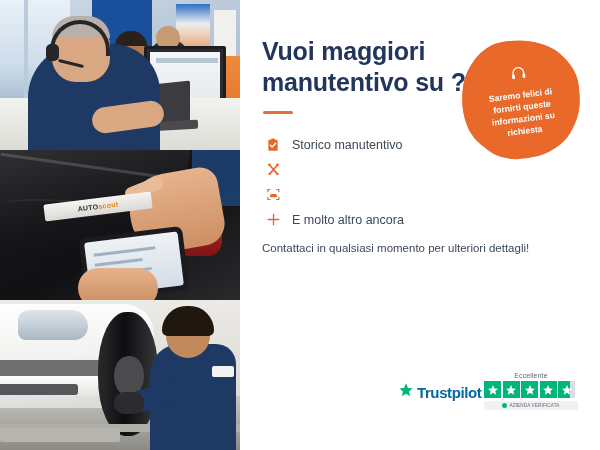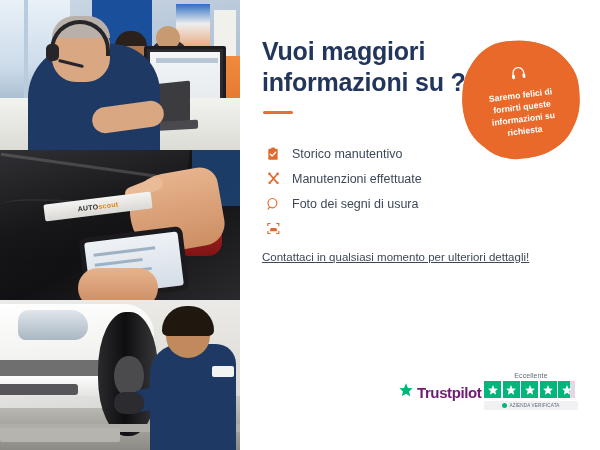--- a/index.html
+++ b/index.html
@@ -129,46 +129,46 @@
   .ph3 .bench { position:absolute; right:0; bottom:18px; width:240px; height:8px; background:#b0aea8; }
 
   
   .content { position:relative; width:360px; height:450px; background:#ffffff;
     padding: 36px 22px 0 22px; }
 
   .heading { color:#22365c; font-size:25px; line-height:1.22; font-weight:bold;
     letter-spacing:-.2px; max-width:212px; }
   .rule { width:30px; height:3px; background:#e1703a; margin:14px 0 0 1px; border-radius:2px; }
 
-  .list { margin-top:27px; }
+  .list { margin-top:18px; }
   .list-item { display:flex; align-items:center; height:25px; }
   .li-icon { width:22px; flex:0 0 22px; display:flex; align-items:center; justify-content:center;
     color:#e06a2c; }
   .li-label { color:#3c4858; font-size:12.5px; margin-left:8px; white-space:nowrap; }
 
   .phone { margin-top:18px; color:#22365c; font-size:14.5px; font-weight:bold; letter-spacing:-.1px; }
-  .sub { margin-top:8px; color:#3c4858; font-size:11.5px; line-height:1.55;text-decoration:underline; }
+  .sub { margin-top:8px; color:#3c4858; font-size:11.5px; line-height:1.55; }
 
   
   .badge { position:absolute; left:462px; top:40px; width:118px; height:118px;
     transform: rotate(-7deg); }
   .badge .blob { position:absolute; inset:0; background:#e8692a; }
   .badge .blob.b1 { border-radius:42% 58% 46% 54% / 52% 44% 56% 48%; }
   .badge .blob.b2 { transform: rotate(30deg); border-radius:54% 46% 58% 42% / 44% 56% 44% 56%; }
   .badge .blob.b3 { transform: rotate(60deg); border-radius:48% 52% 42% 58% / 56% 48% 52% 44%; }
   .badge .inner { position:absolute; inset:0; display:flex; flex-direction:column;
     align-items:center; justify-content:center; padding-top:4px; }
   .badge .head-ico { color:#ffffff; margin-bottom:3px; }
   .badge .btext { color:#ffffff; font-size:8.6px; font-weight:bold; line-height:1.42;
     text-align:center; max-width:88px; }
 
   
   .tp { position:absolute; left:398px; top:372px; width:180px; height:50px; }
   .tp-left { position:absolute; left:0; top:10px; display:flex; align-items:center; gap:3px; }
-  .tp-name { color:#701a75; font-size:15px; font-weight:bold; letter-spacing:-.4px; }
+  .tp-name { color:#0369a1; font-size:15px; font-weight:bold; letter-spacing:-.4px; }
   .tp-right { position:absolute; left:86px; top:0; width:94px; }
   .tp-excellent { color:#5d6b78; font-size:7px; text-align:center; margin-bottom:2px; letter-spacing:.1px; }
   .stars { display:flex; gap:1.5px; }
   .star-box { width:17px; height:17px; background:#00b67a; display:flex;
     align-items:center; justify-content:center; }
   .star-box.half { background:linear-gradient(90deg,#00b67a 72%,#dcdce6 72%); }
   .verified { margin-top:3px; background:#f1f1f4; border-radius:2px; height:9px;
     display:flex; align-items:center; justify-content:center; gap:2px; }
   .verified .vtxt { color:#5d6b78; font-size:4.6px; letter-spacing:.15px; white-space:nowrap; }
   .vdot { width:5px; height:5px; border-radius:50%; background:#00b67a; }
@@ -250,21 +250,21 @@
       <div class="marm"></div>
       <div class="glove"></div>
       <div class="logo"></div>
       <div class="lift"></div>
     </div>
 
   </div>
 
   <div class="content">
 
-    <div class="heading">Vuoi maggiori informazioni su ?</div>
+    <div class="heading">Vuoi maggiori manutentivo su ?</div>
     <div class="rule"></div>
 
     <div class="list">
 
       <div class="list-item">
         <span class="li-icon">
           <svg width="14" height="14" viewBox="0 0 24 24">
             <rect x="4" y="3" width="16" height="19" rx="2" fill="#e06a2c"></rect>
             <rect x="9" y="1" width="6" height="4" rx="1" fill="#e06a2c"></rect>
             <path d="M7.5 12.5l3 3 6-6.5" stroke="#ffffff" stroke-width="2.3" fill="none" stroke-linecap="round" stroke-linejoin="round"></path>
@@ -276,43 +276,41 @@
       <div class="list-item">
         <span class="li-icon">
           <svg width="15" height="15" viewBox="0 0 24 24">
             <path d="M5 4l13 15M19 4L6 19" stroke="#e06a2c" stroke-width="2.6" stroke-linecap="round"></path>
             <circle cx="5.5" cy="4.5" r="2" fill="#e06a2c"></circle>
             <circle cx="18.5" cy="4.5" r="2" fill="#e06a2c"></circle>
             <circle cx="5.5" cy="19" r="1.8" fill="#e06a2c"></circle>
             <circle cx="18.5" cy="19" r="1.8" fill="#e06a2c"></circle>
           </svg>
         </span>
-        <span class="li-label">Manutenzioni effettuate</span>
-      </div>
-
-      <div class="list-item">
-        <span class="li-icon">
-          <svg width="14" height="14" viewBox="0 0 24 24">
-            <ellipse cx="11" cy="10.5" rx="7.5" ry="8" stroke="#e06a2c" stroke-width="2" fill="none"></ellipse>
-            <path d="M6 17.5l-2.5 3.5" stroke="#e06a2c" stroke-width="2" stroke-linecap="round"></path>
-          </svg>
-        </span>
-        <span class="li-label">Foto dei segni di usura</span>
-      </div>
+      </div>
+
 
       <div class="list-item">
         <span class="li-icon">
           <svg width="15" height="15" viewBox="0 0 24 24">
             <path d="M3 7.5V4h3.5M20.5 7.5V4H17M3 16.5V20h3.5M20.5 16.5V20H17" stroke="#e06a2c" stroke-width="1.9" fill="none" stroke-linecap="round"></path>
             <path d="M6.5 14.5l1-3.2h9l1 3.2z" fill="#e06a2c"></path>
             <rect x="6.2" y="14" width="11.6" height="2.2" rx="1" fill="#e06a2c"></rect>
           </svg>
         </span>
       </div>
 
+      <div class="list-item">
+        <span class="li-icon">
+          <svg width="15" height="15" viewBox="0 0 24 24">
+            <path d="M12 3.5v17M3.5 12h17" stroke="#e06a2c" stroke-width="2.1" stroke-linecap="round"></path>
+          </svg>
+        </span>
+        <span class="li-label">E molto altro ancora</span>
+      </div>
 
     </div>
 
     <div class="sub">Contattaci in qualsiasi momento per ulteriori dettagli!</div>
 
   </div>
 
   <div class="badge">
     <div class="blob b1"></div>
     <div class="blob b2"></div>

